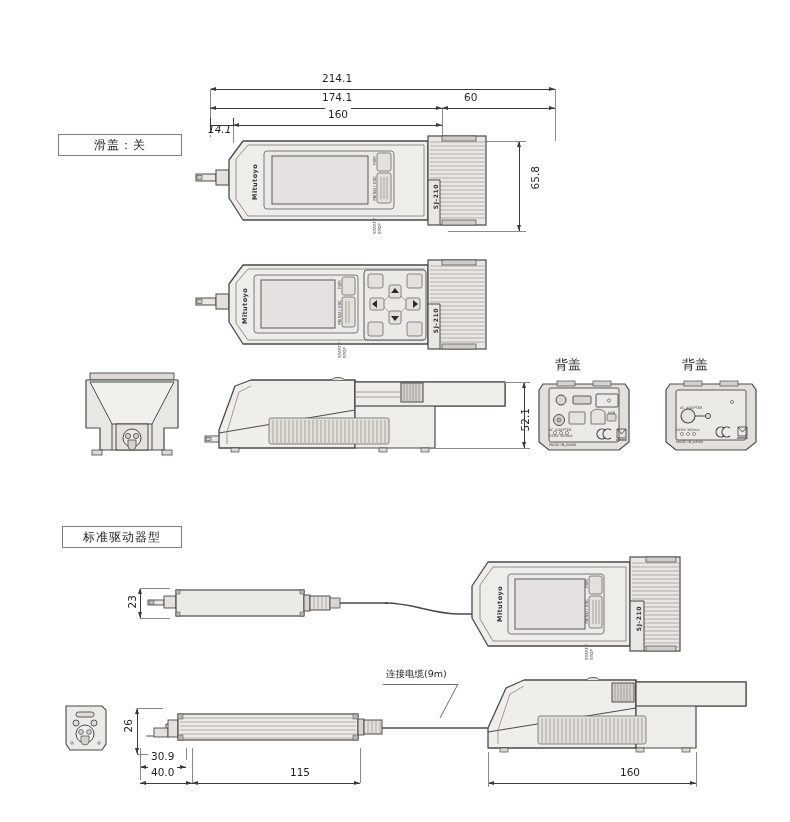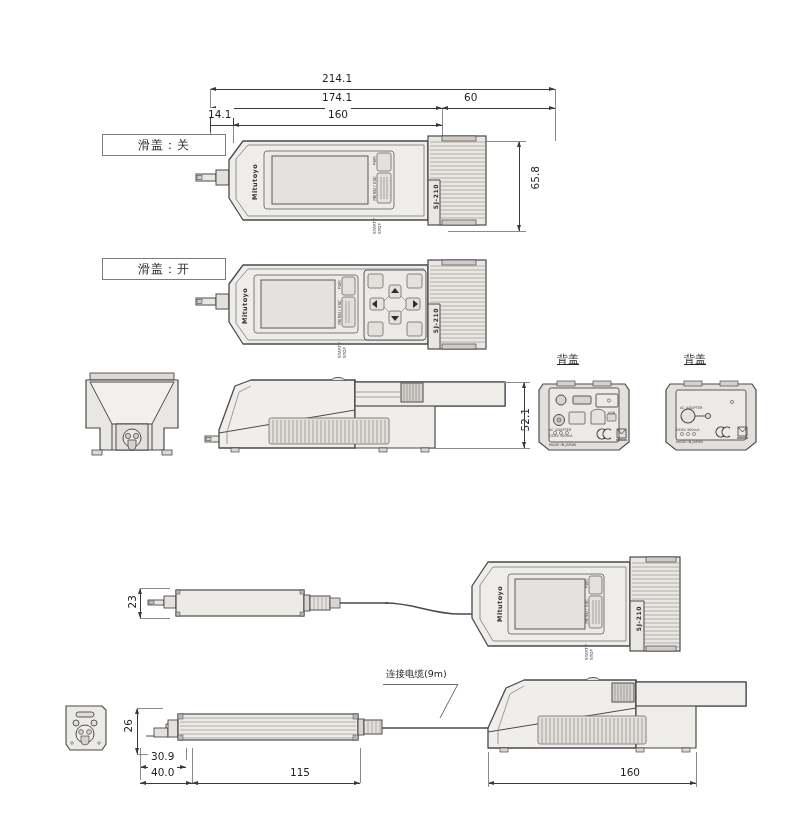--- a/index.html
+++ b/index.html
@@ -12,23 +12,23 @@
 
   
   .section-head{position:absolute;display:flex;align-items:center;gap:5px;}
   .bullet{width:11px;height:11px;border-radius:50%;background:#2b7dc3;display:block;}
   .section-title{font-size:13.5px;color:#231f20;letter-spacing:.4px;white-space:nowrap;}
 
   
   .caption-box{
     position:absolute;border:1px solid #7c7c7c;background:#fff;
     display:flex;align-items:center;justify-content:center;
-    font-size:12px;color:#231f20;letter-spacing:1px;box-sizing:border-box;margin-left:44px;
+    font-size:12px;color:#231f20;letter-spacing:1px;box-sizing:border-box;
   }
-  .plain-label{position:absolute;font-size:11px;color:#231f20;line-height:1.35;text-align:center;white-space:pre-line;text-decoration:underline;}
+  .plain-label{position:absolute;font-size:13px;color:#231f20;line-height:1.35;text-align:center;white-space:pre-line;}
 
   
   .dimtext{position:absolute;font-size:10.5px;color:#231f20;background:#fff;padding:0 3px;white-space:nowrap;}
   .dimtext.vert{writing-mode:vertical-rl;transform:rotate(180deg);padding:3px 0;}
   .dimline{position:absolute;background:#3a3a3a;}
   .dimline.h{height:1px;}
   .dimline.v{width:1px;}
   .ext{position:absolute;background:#8a8a8a;width:1px;}
   .ext.h{height:1px;width:auto;}
   .arrow{position:absolute;width:0;height:0;}
@@ -73,21 +73,21 @@
   <div class="dimline h" style="left:210px;top:108px;width:232px;"></div>
   <div class="arrow l" style="left:210px;top:105.5px;"></div>
   <div class="arrow r" style="left:436px;top:105.5px;"></div>
   <div class="ext" style="left:442px;top:108px;height:30px;"></div>
 
   <div class="dimtext" style="left:461px;top:91px;">60</div>
   <div class="dimline h" style="left:442px;top:108px;width:113px;"></div>
   <div class="arrow l" style="left:442px;top:105.5px;"></div>
   <div class="arrow r" style="left:549px;top:105.5px;"></div>
 
-  <div class="dimtext" style="left:205px;top:108px;">14.1</div>
+  <div class="dimtext" style="left:205px;top:123px;font-style:italic;">14.1</div>
   <div class="dimline h" style="left:210px;top:125px;width:23px;"></div>
   <div class="tick" style="left:210px;top:118px;height:14px;"></div>
   <div class="tick" style="left:233px;top:118px;height:14px;"></div>
   <div class="ext" style="left:233px;top:125px;height:18px;"></div>
 
   <div class="dimtext" style="left:325px;top:108px;">160</div>
   <div class="dimline h" style="left:233px;top:125px;width:209px;"></div>
   <div class="arrow l" style="left:233px;top:122.5px;"></div>
   <div class="arrow r" style="left:436px;top:122.5px;"></div>
 
@@ -149,23 +149,20 @@
       <rect x="246" y="8" width="34" height="5" fill="#cfcbc6" stroke="#4a4a4a" stroke-width=".7"></rect>
       <rect x="246" y="92" width="34" height="5" fill="#cfcbc6" stroke="#4a4a4a" stroke-width=".7"></rect>
     </svg>
     <span class="brand" style="left:55px;top:36px;">Mitutoyo</span>
     <span class="model" style="left:236px;top:56px;">SJ-210</span>
     <span class="softkey" style="left:176px;top:28px;">PWR</span>
     <span class="softkey" style="left:176px;top:48px;">MENU / ESC</span>
     <span class="softkey" style="left:176px;top:80px;">START / STOP</span>
   </div>
 
-  <div class="caption-box" style="left:58px;top:258px;width:124px;height:22px;">
-    <span>滑盖：开</span>
-  </div>
 
   <div class="dev" style="left:196px;top:252px;width:290px;height:106px;">
     <svg width="290" height="106" viewBox="0 0 290 106">
       <rect x="0" y="46" width="20" height="7" fill="#e9e7e3" stroke="#4a4a4a" stroke-width="1"></rect>
       <rect x="1" y="47.5" width="5" height="4" fill="#cfcbc6" stroke="#4a4a4a" stroke-width=".6"></rect>
       <rect x="20" y="42" width="13" height="15" fill="#e4e1dd" stroke="#4a4a4a" stroke-width="1"></rect>
       <path d="M33,32 L47,13 L232,13 L232,92 L47,92 L33,70 Z" fill="#efedea" stroke="#4a4a4a" stroke-width="1.3" stroke-linejoin="round"></path>
       <path d="M40,31 L52,17 L228,17 L228,88 L52,88 L40,71 Z" fill="none" stroke="#7a7672" stroke-width=".8"></path>
 
       <rect x="58" y="23" width="104" height="58" rx="3" fill="#eceae6" stroke="#6d6d6d" stroke-width=".9"></rect>
@@ -384,20 +381,23 @@
   </div>
 
   <div class="dimtext vert" style="left:519px;top:405px;">52.1</div>
   <div class="dimline v" style="left:524px;top:382px;height:66px;"></div>
   <div class="arrow u" style="left:521.5px;top:382px;"></div>
   <div class="arrow d" style="left:521.5px;top:442px;"></div>
   <div class="ext h" style="left:430px;top:382px;width:100px;background:#8a8a8a;"></div>
   <div class="ext h" style="left:430px;top:448px;width:100px;background:#8a8a8a;"></div>
 
 
+  <div class="caption-box" style="left:62px;top:526px;width:120px;height:22px;">
+    <span>标准驱动器型</span>
+  </div>
 
   <div class="dimtext vert" style="left:126px;top:592px;">23</div>
   <div class="dimline v" style="left:140px;top:588px;height:30px;"></div>
   <div class="arrow u" style="left:137.5px;top:588px;"></div>
   <div class="arrow d" style="left:137.5px;top:612px;"></div>
   <div class="ext h" style="left:140px;top:588px;width:30px;background:#8a8a8a;"></div>
   <div class="ext h" style="left:140px;top:618px;width:30px;background:#8a8a8a;"></div>
 
   <div class="dev" style="left:148px;top:585px;width:240px;height:38px;">
     <svg width="240" height="38" viewBox="0 0 240 38">

